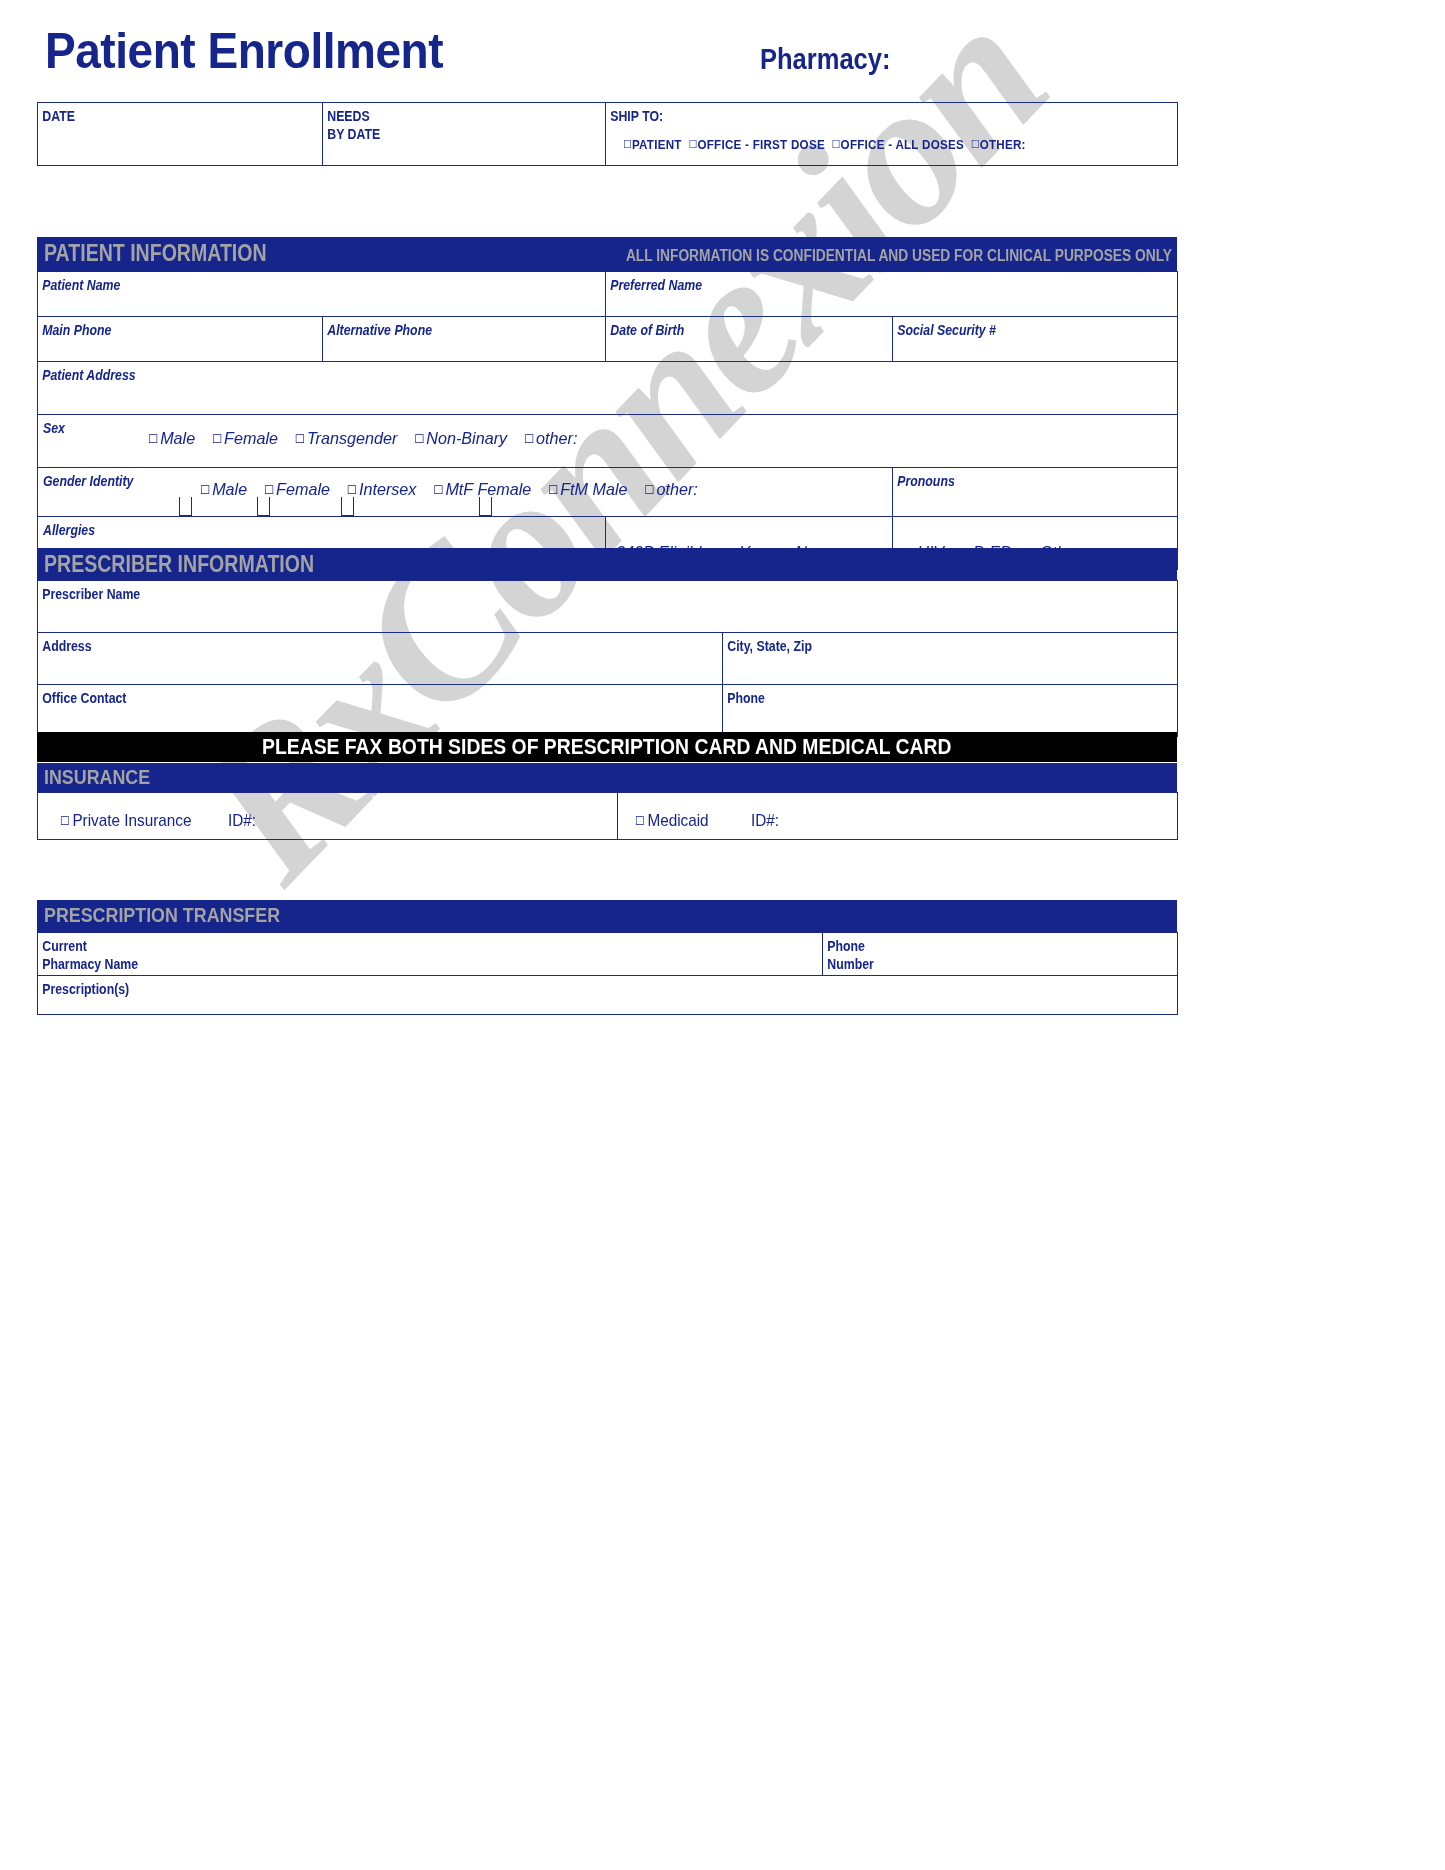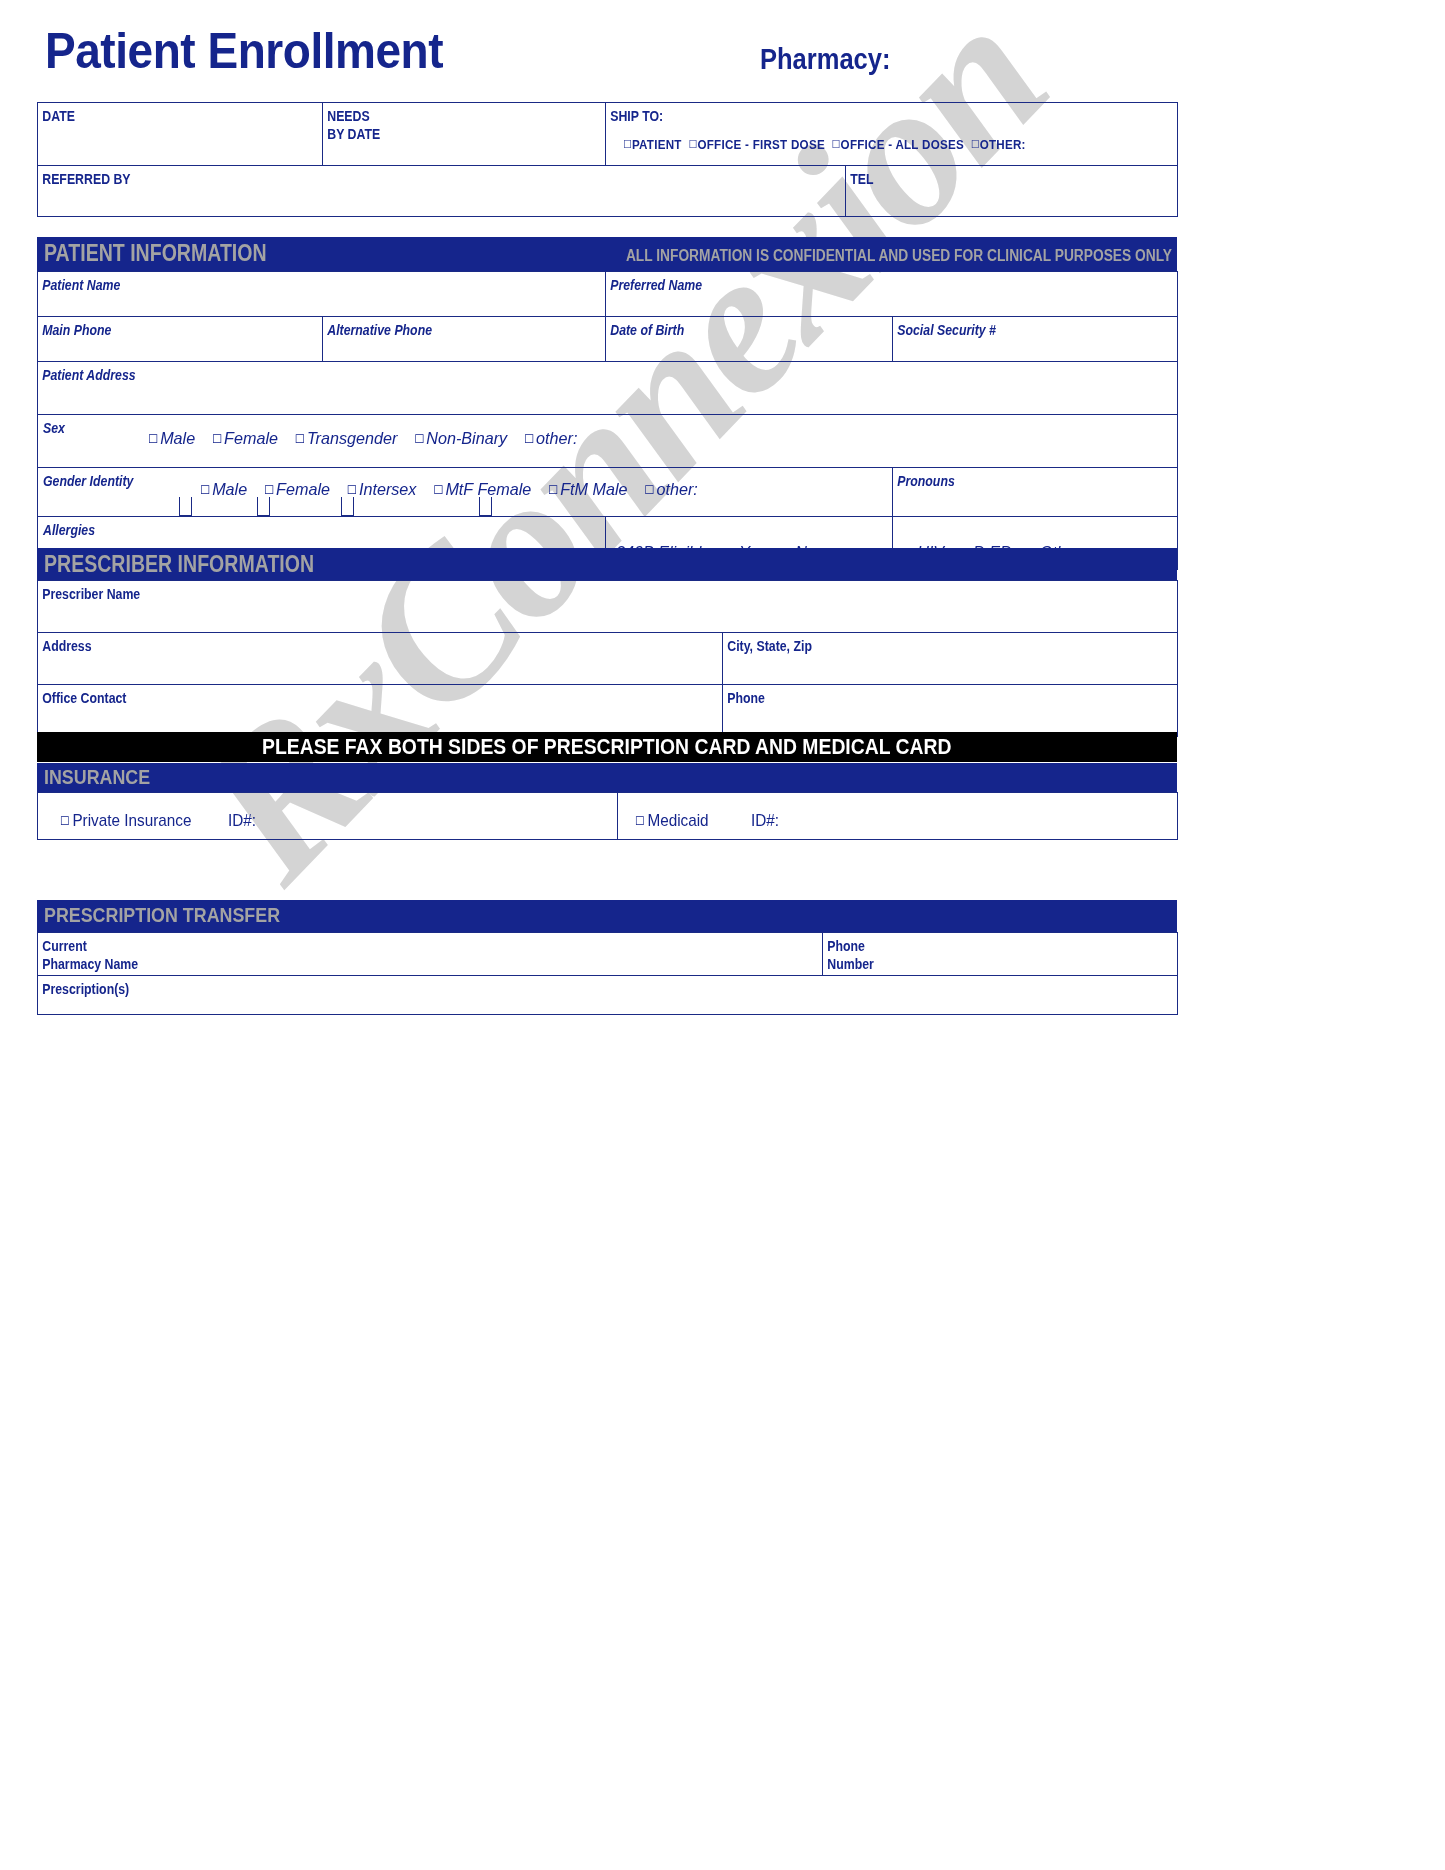--- a/index.html
+++ b/index.html
@@ -272,28 +272,20 @@
           <span class="lbl" style="padding-left:5px">BY DATE</span>
         </td>
         <td colspan="2">
           <span class="lbl lbl-pad">SHIP TO:</span>
           <div class="shipto-opts" style="margin-top:11px">
             <span class="cbx">☐</span><span>PATIENT</span>&nbsp;
             <span class="cbx">☐</span><span>OFFICE - FIRST DOSE</span>&nbsp;
             <span class="cbx">☐</span><span>OFFICE - ALL DOSES</span>&nbsp;
             <span class="cbx">☐</span><span>OTHER:</span>
           </div>
-        </td>
-      </tr>
-      <tr>
-        <td colspan="3" style="height:50px">
-          <span class="lbl lbl-pad">REFERRED BY</span>
-        </td>
-        <td>
-          <span class="lbl lbl-pad">TEL</span>
         </td>
       </tr>
     </tbody>
   </table>
 
   <div class="sect-bar" style="left:37px; top:237px; width:1140px; height:34px;">
     <div class="sect-title">PATIENT INFORMATION</div>
     <div class="sect-note">ALL INFORMATION IS CONFIDENTIAL AND USED FOR CLINICAL PURPOSES ONLY</div>
   </div>
 

